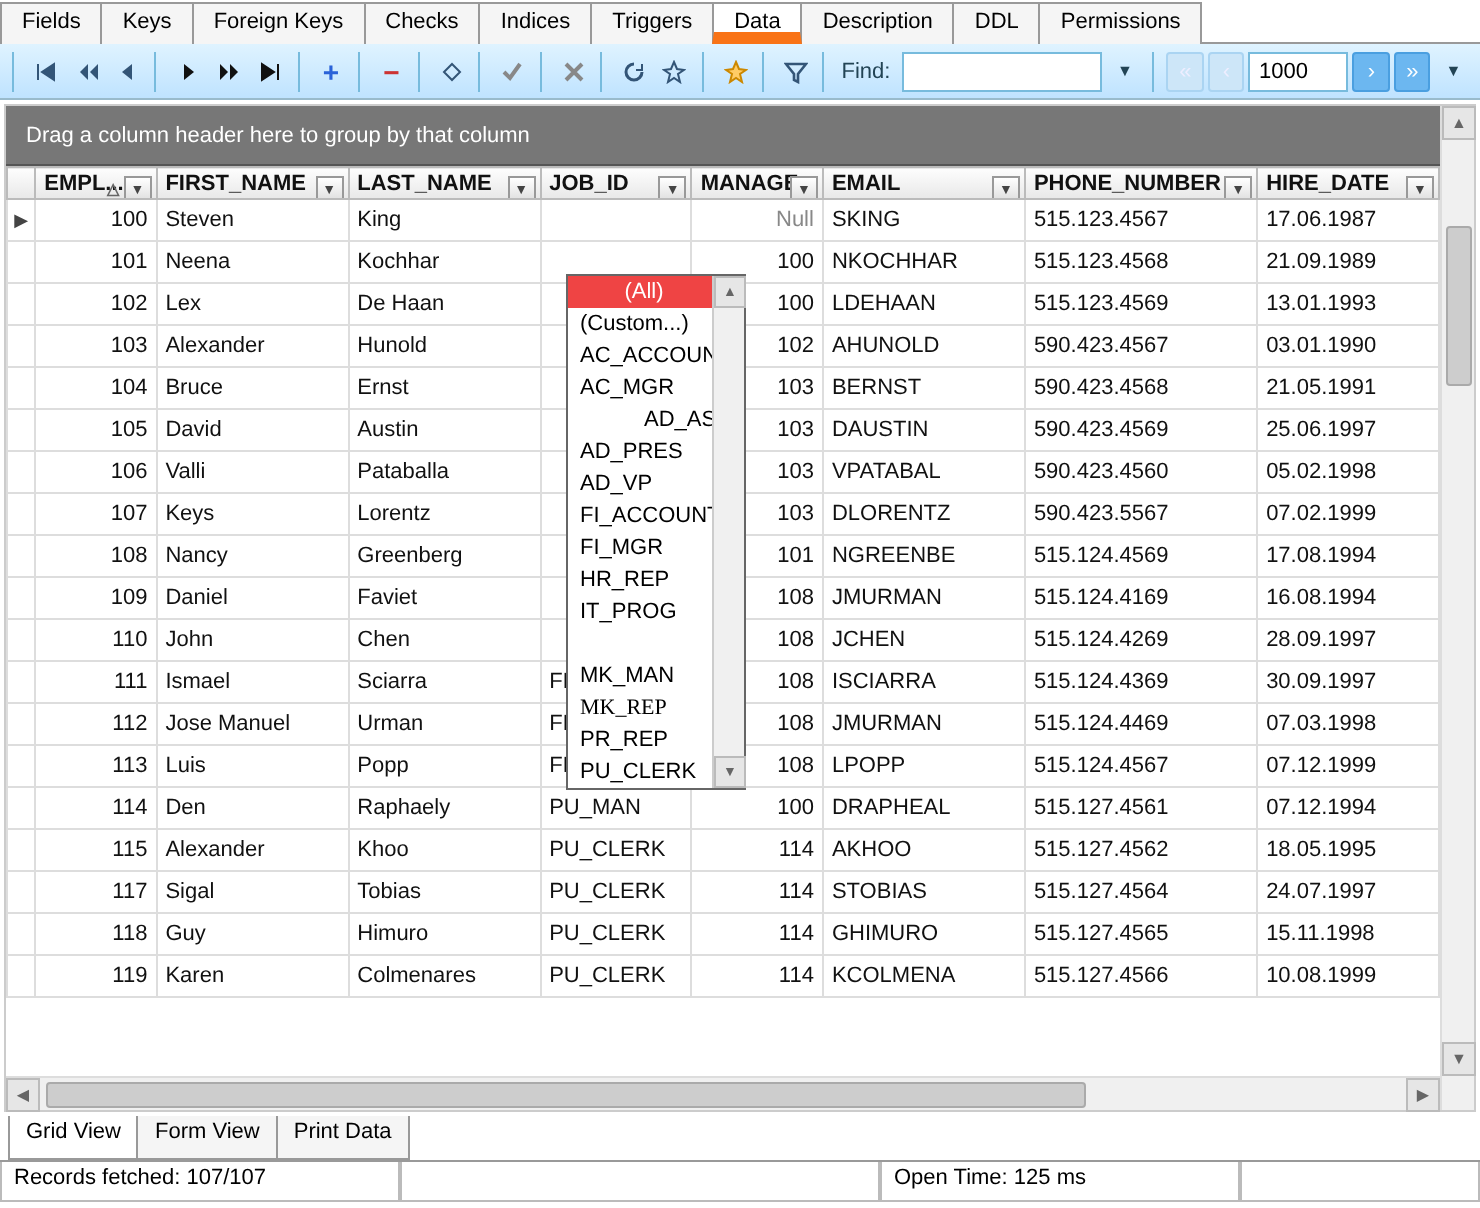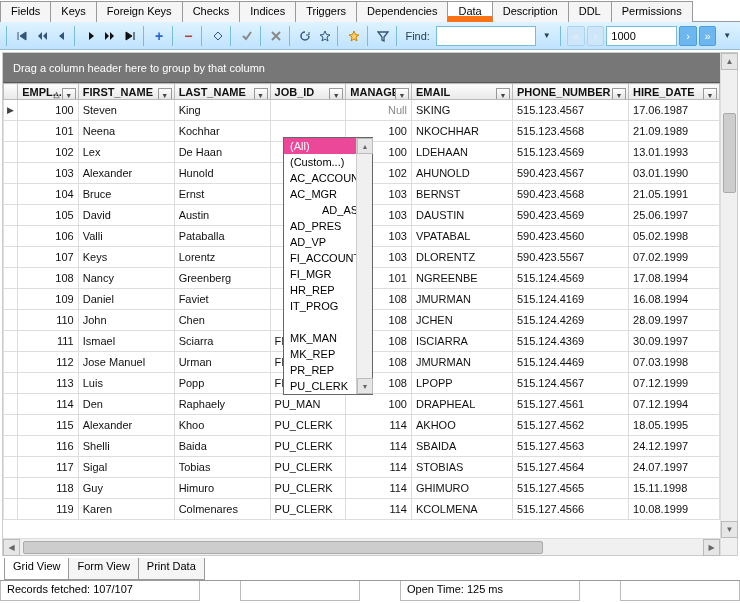--- a/index.html
+++ b/index.html
@@ -12,21 +12,21 @@
 
 
 .toolbar { display: flex; align-items: center; height: 28px; background: linear-gradient(#dff3ff,#bfe3ff); border-bottom: 1px solid #9bc; padding: 0 4px; gap: 2px; }
 .tbtn { width: 20px; height: 20px; display: inline-flex; align-items: center; justify-content: center; border: 1px solid transparent; cursor: pointer; color: #245; }
 .tbtn svg { width: 12px; height: 12px; }
 .sep { width: 4px; height: 20px; border-left: 1px solid #7bd; margin: 0 2px; }
 .find-label { color: #245; margin: 0 4px 0 2px; }
 .find-input { width: 100px; height: 20px; border: 1px solid #7bd; background: #fff; padding: 0 4px; }
 .nav-pill { width: 20px; height: 20px; display: inline-flex; align-items: center; justify-content: center; background: #6cb7f0; border: 1px solid #4a9fe0; border-radius: 2px; color: #fff; cursor: pointer; }
 .nav-pill.disabled { background: #cde6f8; border-color: #aad4f2; color: #eef; }
-.num-input { width: 71px; height: 20px; border: 1px solid #7bd; text-align: left; padding: 0 4px; background: #fff; }
+.num-input { width: 50px; height: 20px; border: 1px solid #7bd; text-align: left; padding: 0 4px; background: #fff; }
 
 
 .grid-wrap { border: 1px solid #ccc; margin: 2px; height: 504px; position: relative; background: #fff; }
 .group-panel { height: 30px; background: #777; color: #fff; display: flex; align-items: center; padding: 0 10px; border-bottom: 1px solid #555; }
 .vscroll { position: absolute; right: 0; top: 0; width: 17px; height: 100%; background: #f0f0f0; border-left: 1px solid #ddd; }
 .vscroll .thumb { position: absolute; top: 60px; width: 13px; left: 2px; height: 80px; background: #cdcdcd; border: 1px solid #aaa; border-radius: 2px; }
 .vscroll .arrow { position: absolute; left: 0; width: 17px; height: 17px; background: #e6e6e6; border: 1px solid #bbb; display:flex;align-items:center;justify-content:center;color:#666;font-size:8px;}
 .vscroll .arrow.up{top:0}.vscroll .arrow.down{bottom:17px}
 .hscroll { position: absolute; left: 0; bottom: 0; right: 17px; height: 17px; background: #f0f0f0; border-top: 1px solid #ddd; }
 .hscroll .thumb { position: absolute; top: 2px; left: 20px; height: 13px; width: 520px; background: #cdcdcd; border: 1px solid #aaa; border-radius: 2px; }
@@ -40,46 +40,45 @@
 th .drop { position: absolute; right: 2px; top: 4px; width: 14px; height: 14px; border: 1px solid #999; background: linear-gradient(#fff,#ddd); display:flex;align-items:center;justify-content:center;font-size:7px;color:#444;cursor:pointer;}
 th .sort { position: absolute; right: 18px; top: 6px; font-size: 8px; color: #666; }
 td { border: 1px solid #ddd; height: 21px; padding: 0 4px; white-space: nowrap; overflow: hidden; color: #111; }
 .indicator { width: 12px; text-align: center; color: #444; font-size: 9px; padding:0; }
 .num { text-align: right; }
 .null { color: #888; font-style: normal; text-align: right; }
 
 
 .filter-dd { position: absolute; top: 54px; left: 280px; width: 90px; background: #fff; border: 1px solid #666; z-index: 20; }
 .filter-dd .item { padding: 2px 6px; cursor: pointer; white-space:nowrap; }
-.filter-dd .item.sel { background: #ec4899; color: #fff; }
+.filter-dd .item.sel { background: #ef4444; color: #fff; text-align: center; }
 .filter-dd .sb { position:absolute; right:0; top:0; width:16px; height:100%; background:#f0f0f0; border-left:1px solid #ccc;}
 .filter-dd .sb .arrow{position:absolute;left:0;width:16px;height:16px;background:#e6e6e6;border:1px solid #bbb;display:flex;align-items:center;justify-content:center;font-size:7px;color:#666;}
 .filter-dd .sb .arrow.up{top:0}.filter-dd .sb .arrow.down{bottom:0}
 
 
 .btabs { display: flex; height: 22px; padding: 0 4px; }
 .btab { padding: 2px 8px; border: 1px solid #999; border-top: none; background: #f5f5f5; margin-right: -1px; cursor: pointer; }
 .btab.active { background: #fff; }
 
 
-.status { display: flex; height: 20px; border-top: 1px solid #999; gap: 40px; }
+.status { display: flex; height: 20px; border-top: 1px solid #999; }
 .status .cell { border: 1px solid #bbb; border-top:none; padding: 2px 6px; height: 20px; }
 .status .c1 { flex: 0 0 200px; } .status .c2 { flex: 1; } .status .c3 { flex: 0 0 180px; } .status .c4 { flex: 0 0 120px; }
 </style>
 </head>
 <body>
 
 <div class="tabs" id="main-tabs">
     <div class="tab">Fields</div>
     <div class="tab">Keys</div>
     <div class="tab">Foreign Keys</div>
     <div class="tab">Checks</div>
     <div class="tab">Indices</div>
     <div class="tab">Triggers</div>
-    <div class="tab">Dependencies</div>
     <div class="tab active">Data</div>
     <div class="tab">Description</div>
     <div class="tab">DDL</div>
     <div class="tab">Permissions</div>
   </div>
 
 <div class="toolbar">
   <span class="sep"></span>
   <span class="tbtn">
       <svg viewBox="0 0 12 12">
@@ -371,31 +370,20 @@
             <td>Alexander</td>
             <td>Khoo</td>
             <td>PU_CLERK</td>
             <td class="num">114</td>
             <td>AKHOO</td>
             <td>515.127.4562</td>
             <td>18.05.1995</td>
           </tr>
           <tr>
             <td class="indicator"></td>
-            <td class="num">116</td>
-            <td>Shelli</td>
-            <td>Baida</td>
-            <td>PU_CLERK</td>
-            <td class="num">114</td>
-            <td>SBAIDA</td>
-            <td>515.127.4563</td>
-            <td>24.12.1997</td>
-          </tr>
-          <tr>
-            <td class="indicator"></td>
             <td class="num">117</td>
             <td>Sigal</td>
             <td>Tobias</td>
             <td>PU_CLERK</td>
             <td class="num">114</td>
             <td>STOBIAS</td>
             <td>515.127.4564</td>
             <td>24.07.1997</td>
           </tr>
           <tr>
@@ -429,21 +417,21 @@
         <div class="item" style="padding-right: 18px;">AC_ACCOUNT</div>
         <div class="item" style="">AC_MGR</div>
         <div class="item" style="padding-right: 34px; margin-left: 32px;">AD_ASST</div>
         <div class="item" style="padding-right: 18px;">AD_PRES</div>
         <div class="item" style="padding-right: 18px;">AD_VP</div>
         <div class="item" style="padding-right: 18px;">FI_ACCOUNT</div>
         <div class="item" style="padding-right: 18px;">FI_MGR</div>
         <div class="item" style="padding-right: 18px;">HR_REP</div>
         <div class="item" style="padding-right: 18px;">IT_PROG</div>
         <div class="item" style="padding-right: 18px; margin-top: 16px;">MK_MAN</div>
-        <div class="item" style="padding-right: 18px;">MK_REP</div>
+        <div class="item" style="padding-right: 18px; font-family: Liberation Serif, serif;">MK_REP</div>
         <div class="item" style="padding-right: 18px;">PR_REP</div>
         <div class="item" style="padding-right: 18px;">PU_CLERK</div>
         <div class="sb">
           <div class="arrow up">▲</div>
           <div class="arrow down">▼</div>
         </div>
     </div>
   </div>
   <div class="vscroll">
       <div class="arrow up">▲</div>

